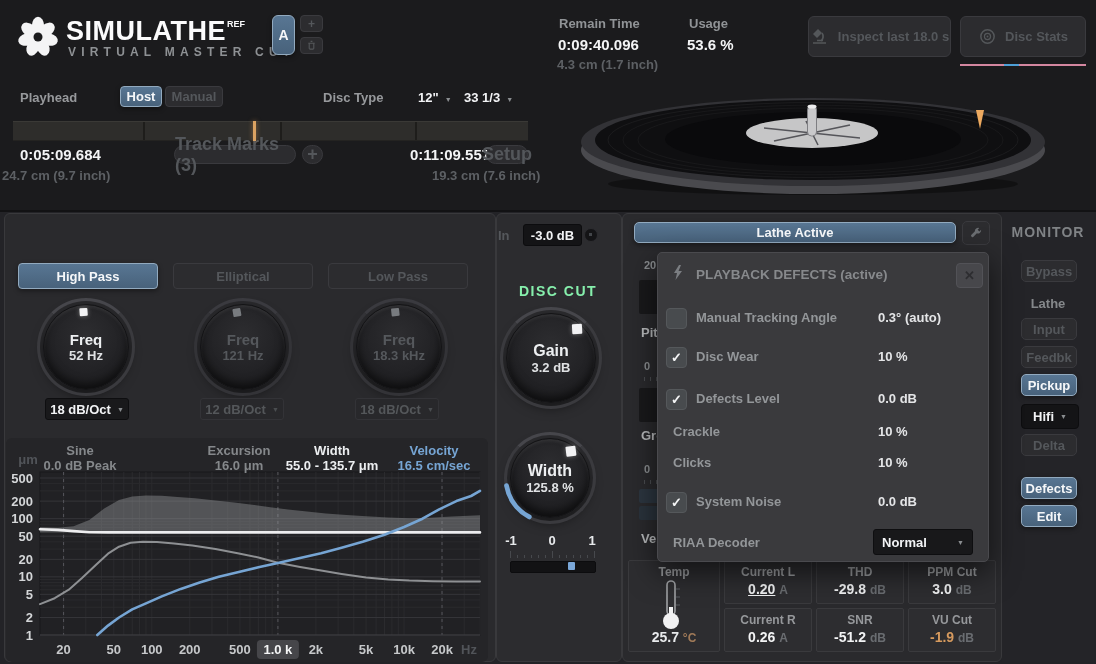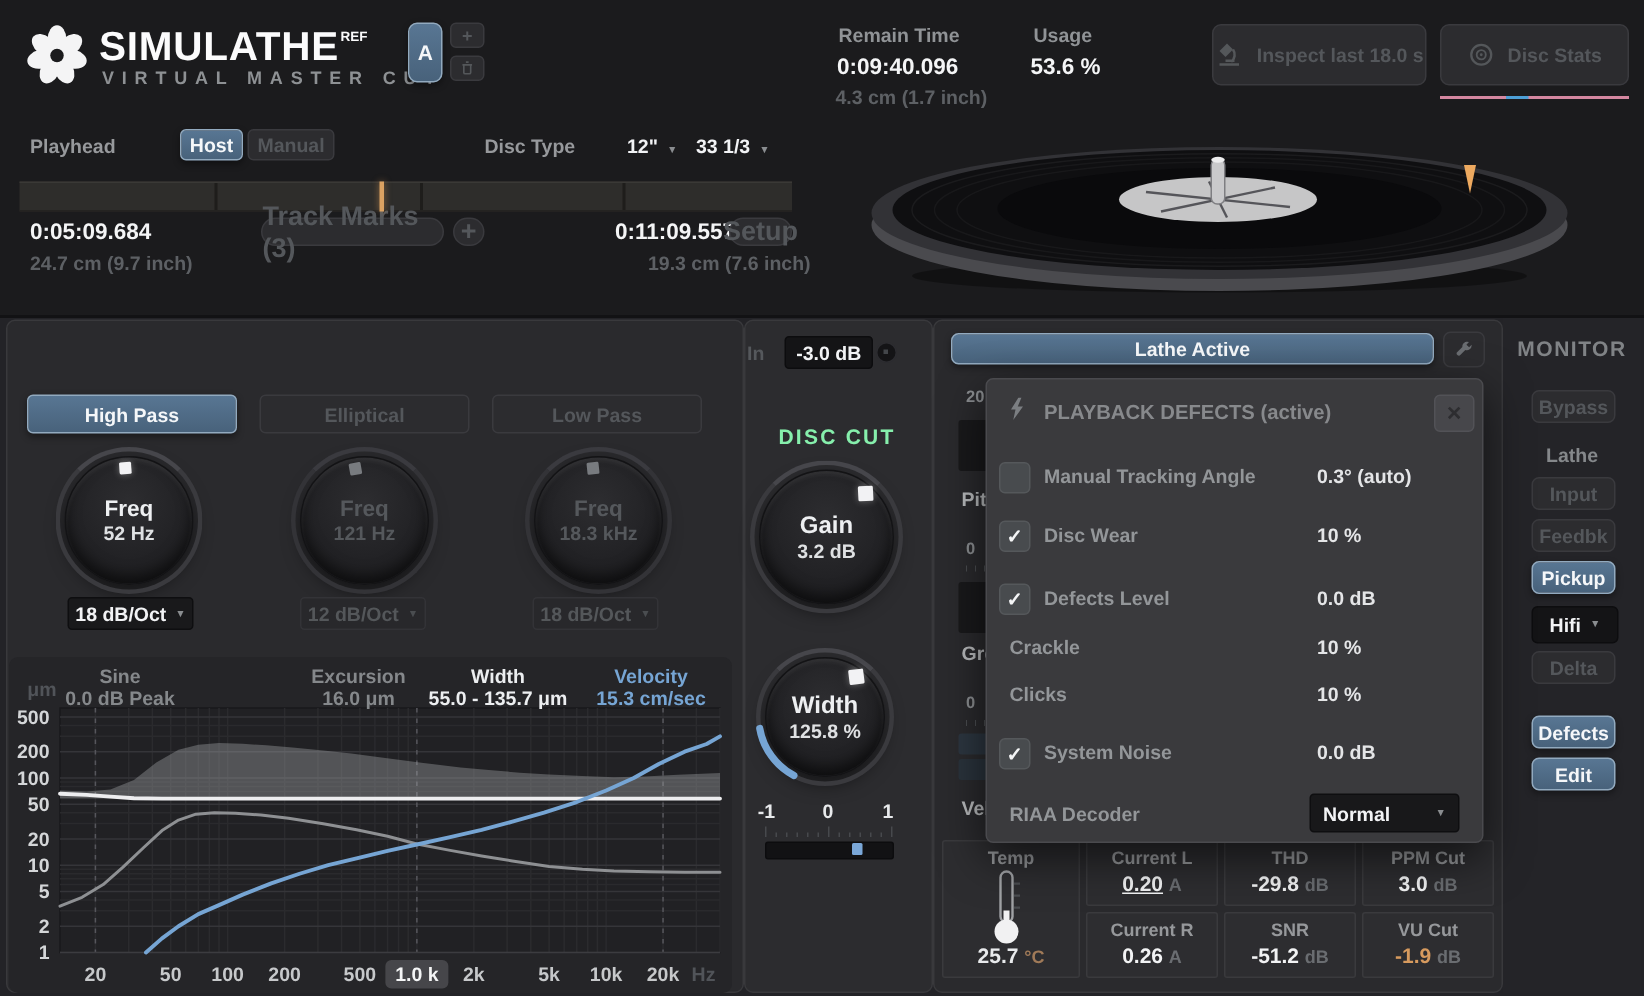--- a/index.html
+++ b/index.html
@@ -193,21 +193,21 @@
       <div class="tl-mark" style="left: 51.8%;"></div>
       <div class="tl-mark" style="left: 78.1%;"></div>
     </div>
 
   <div class="abs stat-value" style="left:20px;top:146px">0:05:09.684</div>
   <div class="btn st-dim pill" style="left:174px;top:145px;width:122px;height:19px">Track Marks (3)</div>
   <div class="btn st-dim pill" style="left:302px;top:145px;width:21px;height:19px">+</div>
   <div class="abs stat-value" style="left:410px;top:146px">0:11:09.557</div>
   <div class="btn st-dim pill" style="left:486px;top:145px;width:42px;height:19px">Setup</div>
 
-  <div class="abs sub" style="left:20px;top:168px">24.7 cm (9.7 inch)</div>
+  <div class="abs sub" style="left:2px;top:168px">24.7 cm (9.7 inch)</div>
   <div class="abs sub" style="left:432px;top:168px">19.3 cm (7.6 inch)</div>
 
   <svg class="abs" style="left:578px;top:84px" width="470" height="118" viewBox="0 0 470 118">
     <ellipse cx="235" cy="100" rx="205" ry="11" fill="rgba(0,0,0,.35)"></ellipse>
     <ellipse cx="235" cy="66" rx="232" ry="44" fill="#4a4a4e"></ellipse>
     <ellipse cx="235" cy="58" rx="232" ry="44" fill="#323236"></ellipse>
     <ellipse cx="235" cy="56" rx="218" ry="40" fill="#0f0f11"></ellipse>
     <ellipse cx="235" cy="56" rx="205" ry="37.5" fill="none" stroke="rgba(255,255,255,.05)"></ellipse>
     <ellipse cx="235" cy="56" rx="190" ry="34.8" fill="none" stroke="rgba(255,255,255,.04)"></ellipse>
     <ellipse cx="235" cy="56" rx="175" ry="32" fill="none" stroke="rgba(255,255,255,.04)"></ellipse>
@@ -278,21 +278,21 @@
     <div class="legend" style="left: 233px; top: 5px; color: rgb(133, 136, 139);">
       <div>Excursion</div>
         <div>16.0 μm</div>
     </div>
     <div class="legend" style="left: 326px; top: 5px; color: rgb(236, 238, 240);">
       <div>Width</div>
         <div>55.0 - 135.7 μm</div>
     </div>
     <div class="legend" style="left: 428px; top: 5px; color: rgb(118, 165, 212);">
       <div>Velocity</div>
-        <div>15.3 cm/sec</div>
+        <div>16.5 cm/sec</div>
     </div>
     <svg id="plot" width="482" height="224" viewBox="0 0 482 224">
         <rect x="34" y="34" width="440" height="163" fill="#212124" stroke="#19191b"></rect>
         <line x1="57.59959015024355" y1="34" x2="57.59959015024355" y2="197" stroke="#2b2b2e" stroke-width="1"></line>
         <line x1="79.81219425807036" y1="34" x2="79.81219425807036" y2="197" stroke="#2b2b2e" stroke-width="1"></line>
         <line x1="95.57228768289322" y1="34" x2="95.57228768289322" y2="197" stroke="#2b2b2e" stroke-width="1"></line>
         <line x1="107.79676585731315" y1="34" x2="107.79676585731315" y2="197" stroke="#2b2b2e" stroke-width="1"></line>
         <line x1="117.78489179072002" y1="34" x2="117.78489179072002" y2="197" stroke="#2b2b2e" stroke-width="1"></line>
         <line x1="126.22973193968255" y1="34" x2="126.22973193968255" y2="197" stroke="#2b2b2e" stroke-width="1"></line>
         <line x1="133.54498521554285" y1="34" x2="133.54498521554285" y2="197" stroke="#2b2b2e" stroke-width="1"></line>

